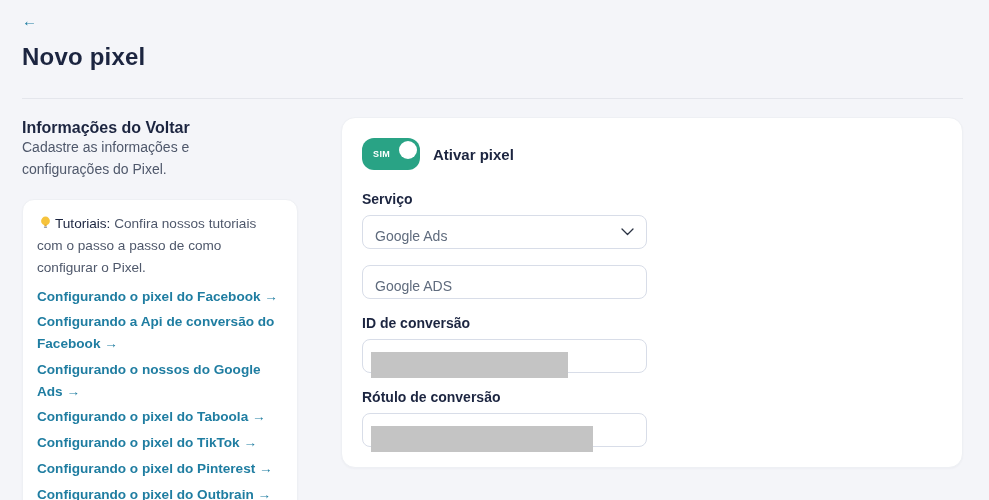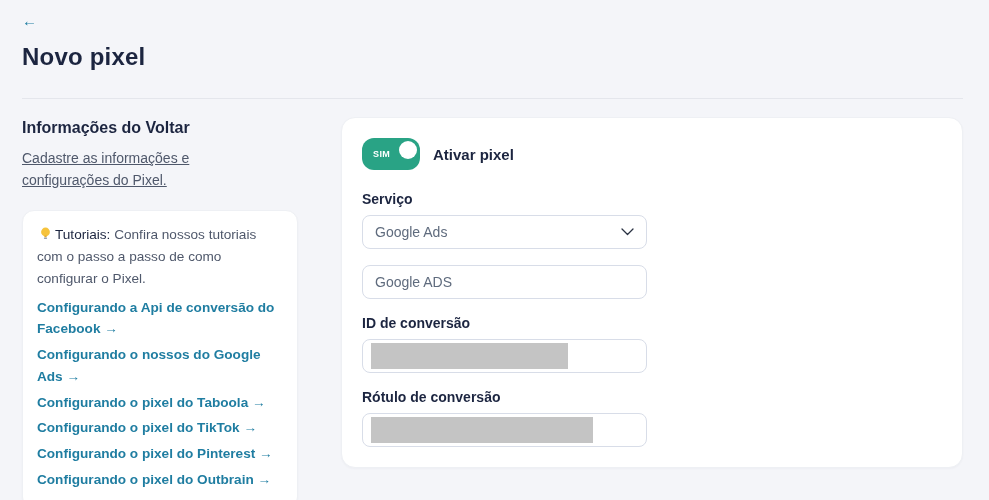--- a/index.html
+++ b/index.html
@@ -30,22 +30,22 @@
   h1.page-title{
     margin-top:13px;
     font-size:24px;font-weight:700;color:var(--heading);letter-spacing:.2px;
   }
   .divider{border:0;border-top:1px solid var(--divider);margin:27px 0 0;}
   .columns{display:flex;gap:43px;margin-top:18px;align-items:flex-start;}
   
   .left-col{width:276px;flex:0 0 276px;}
   .left-heading{font-size:16px;font-weight:700;color:var(--heading);margin-top:2px;}
   .left-desc{
-    margin-top:11px;max-width:238px;
-    font-size:14px;line-height:1.55;color:var(--body-text);text-decoration:underline;
+    max-width:238px;
+    font-size:14px;line-height:1.55;color:var(--body-text);
   }
   .tutorial-card{
     margin-top:19px;background:var(--card);
     border:1px solid #eef0f4;border-radius:12px;
     padding:13px 14px 17px 14px;
     box-shadow:0 1px 2px rgba(30,40,70,.03);
   }
   .tutorial-intro{font-size:13.6px;line-height:1.6;color:var(--body-text);}
   .tutorial-intro .bold-label{font-weight:400;color:var(--heading);}
   .bulb{
@@ -81,22 +81,22 @@
   }
   .toggle-label{font-size:15px;font-weight:700;color:var(--heading);}
   .field{width:285px;margin-bottom:16px;}
   .field:last-child{margin-bottom:0;}
   .field-label{
     display:block;font-size:14px;font-weight:700;color:var(--heading);
     margin-bottom:8px;
   }
   .input-box{
     height:34px;border:1px solid var(--input-border);border-radius:8px;
-    background:#fff;display:flex;align-items:center;
-    padding:0 12px;font-size:14px;color:var(--input-text);
+    background:#fff;display:flex;align-items:flex-start;
+    padding:12px 12px;font-size:14px;color:var(--input-text);
     cursor:text;
   }
   .select-box{cursor:pointer;justify-content:space-between;}
   .chevron{flex:0 0 auto;margin-left:8px;display:block;}
   .redact{height:26px;background:var(--redact);margin-left:-4px;}
   .redact-id{width:197px;}
   .redact-label{width:222px;}
 </style>
 </head>
 <body>
@@ -119,20 +119,21 @@
 
       <div class="tutorial-card">
         <p class="tutorial-intro">
           <svg class="bulb" viewBox="0 0 13 14">
             <circle cx="6.5" cy="5" r="4.4" fill="#f6c33c"></circle>
             <path d="M5.4 8.6 H7.6 V10.3 H5.4 Z" fill="#e0a92e"></path>
             <rect x="4.9" y="10.4" width="3.2" height="1.6" rx="0.7" fill="#9aa2af"></rect>
           </svg><span class="bold-label">Tutoriais:</span><span> Confira nossos tutoriais com o passo a passo de como configurar o Pixel.</span>
         </p>
         <div class="tutorial-links">
+          <a class="tutorial-link">Configurando o pixel do Facebook →</a>
           <a class="tutorial-link">Configurando a Api de conversão do Facebook →</a>
           <a class="tutorial-link">Configurando o nossos do Google Ads →</a>
           <a class="tutorial-link">Configurando o pixel do Taboola →</a>
           <a class="tutorial-link">Configurando o pixel do TikTok →</a>
           <a class="tutorial-link">Configurando o pixel do Pinterest →</a>
           <a class="tutorial-link">Configurando o pixel do Outbrain →</a>
 
         </div>
       </div>
     </div>

